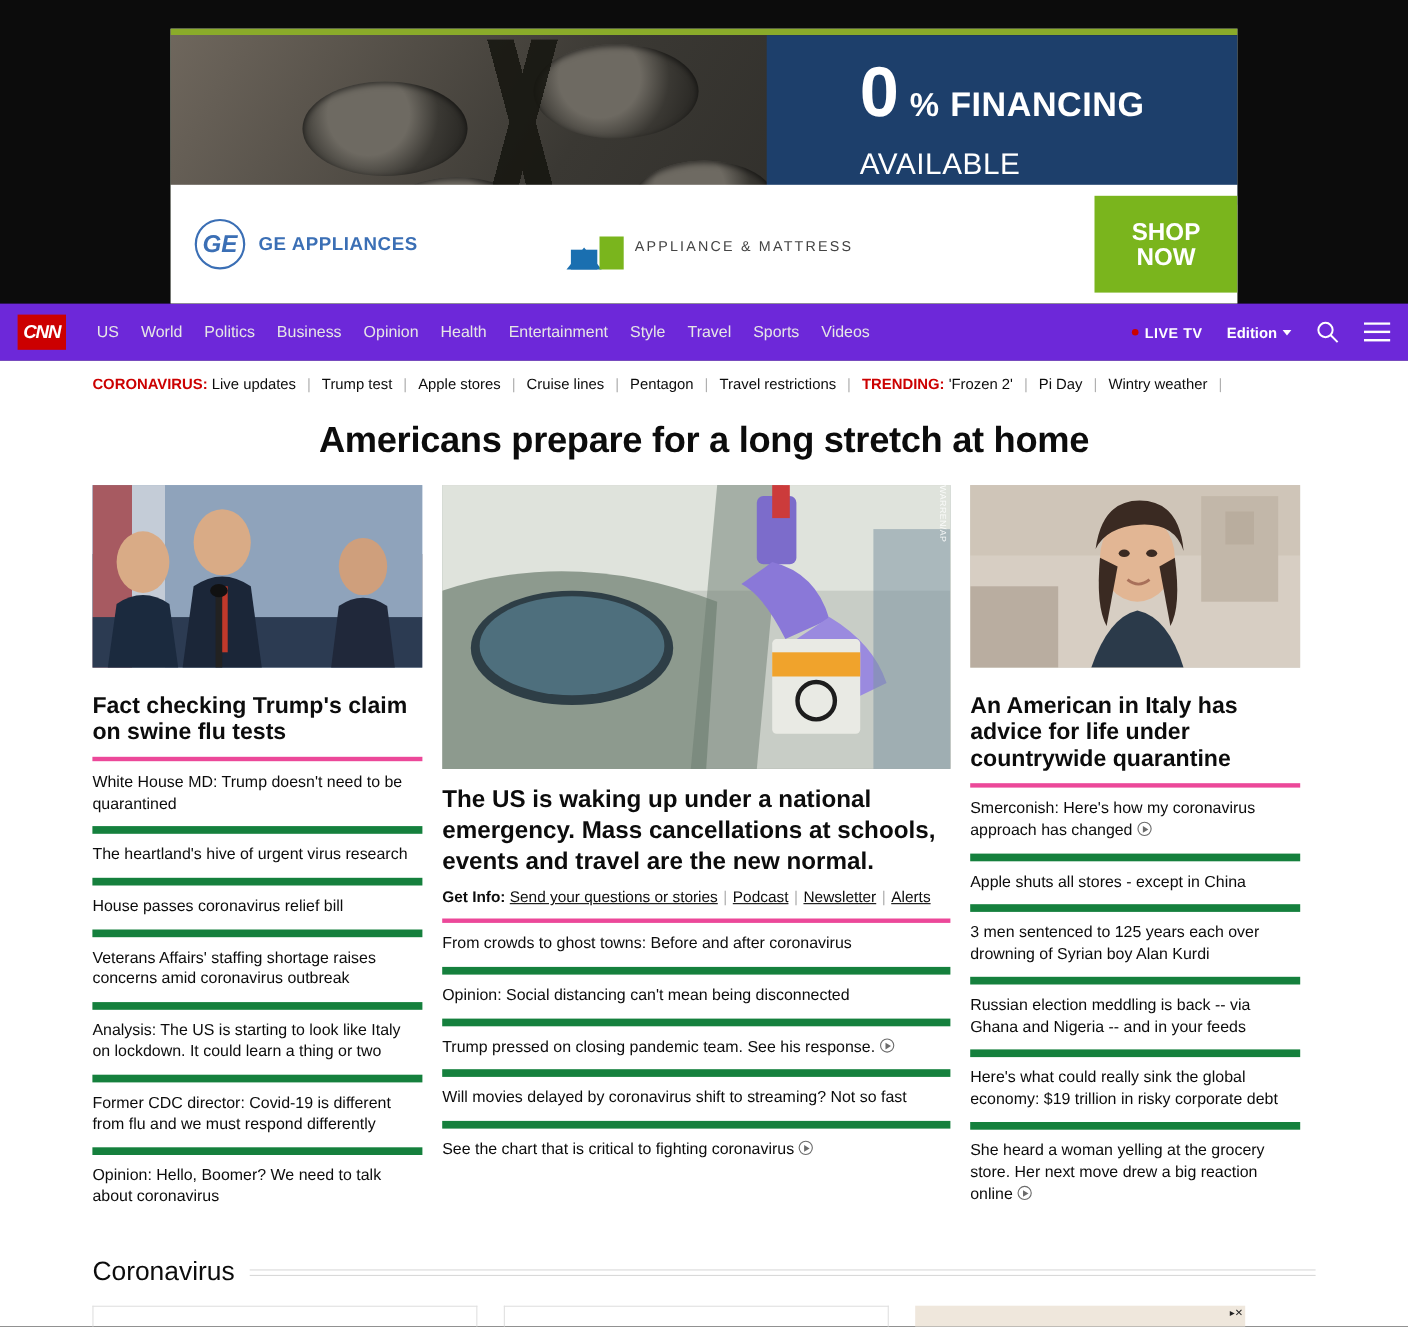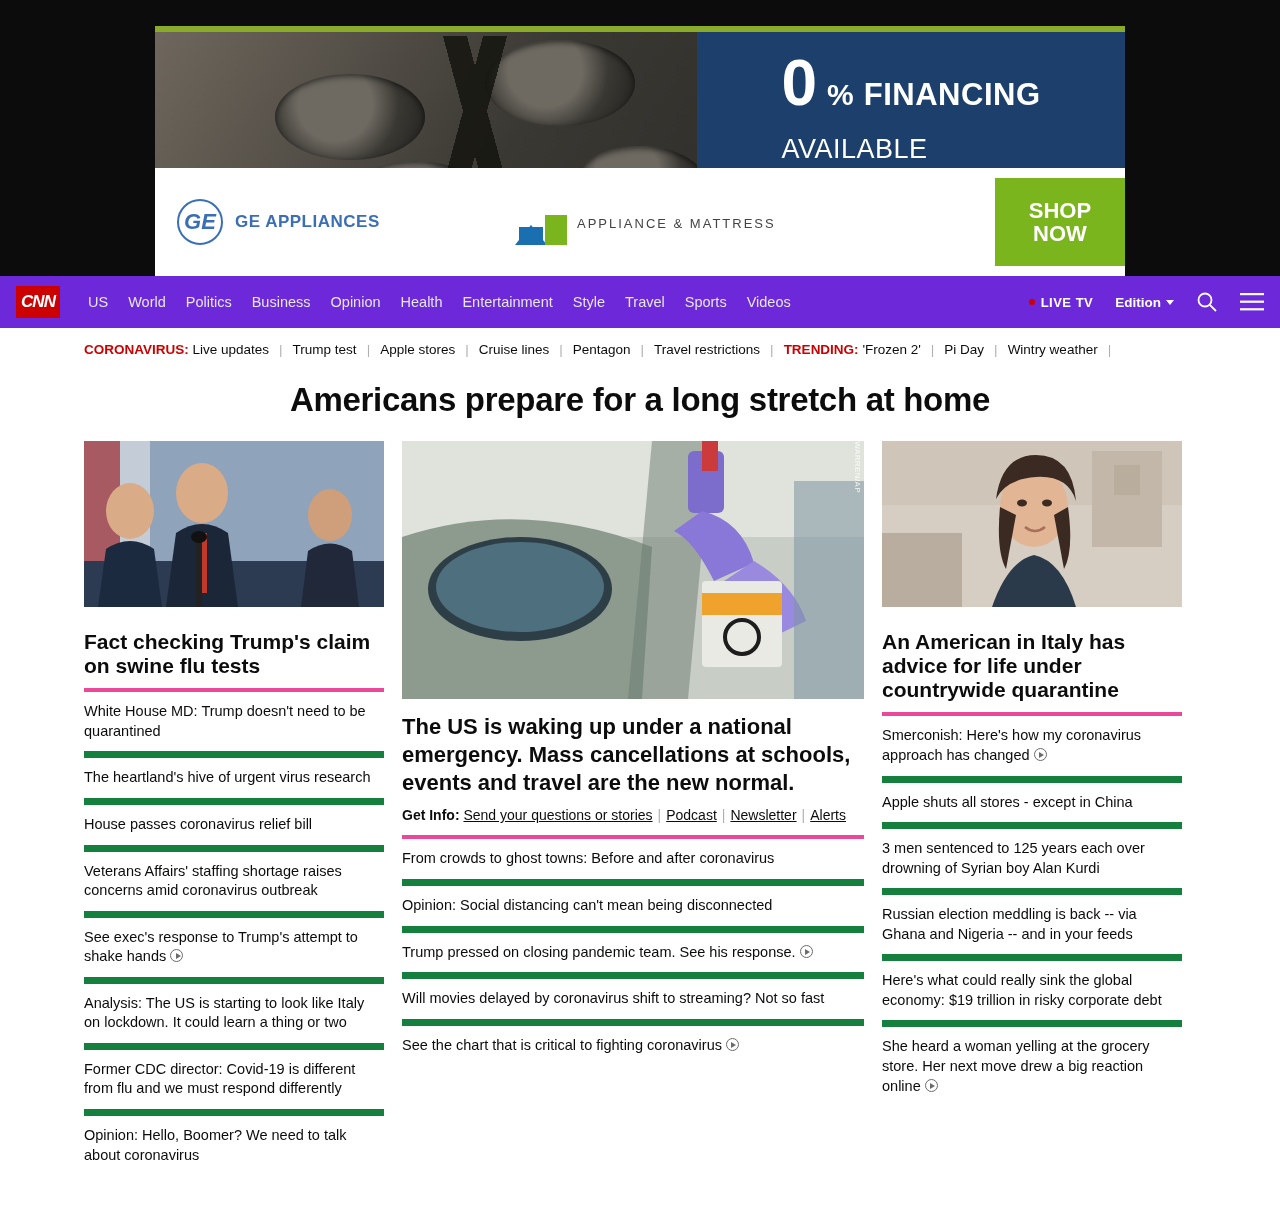--- a/index.html
+++ b/index.html
@@ -281,23 +281,20 @@
               <a href="#">White House MD: Trump doesn't need to be quarantined</a>
             </li>
           <li>
               <a href="#">The heartland's hive of urgent virus research</a>
             </li>
           <li>
               <a href="#">House passes coronavirus relief bill</a>
             </li>
           <li>
               <a href="#">Veterans Affairs' staffing shortage raises concerns amid coronavirus outbreak</a>
-            </li>
-          <li>
-              <a href="#"><span>See exec's response to Trump's attempt to shake hands</span><span class="play"></span></a>
             </li>
           <li>
               <a href="#">Analysis: The US is starting to look like Italy on lockdown. It could learn a thing or two</a>
             </li>
           <li>
               <a href="#">Former CDC director: Covid-19 is different from flu and we must respond differently</a>
             </li>
           <li>
               <a href="#">Opinion: Hello, Boomer? We need to talk about coronavirus</a>
             </li>

